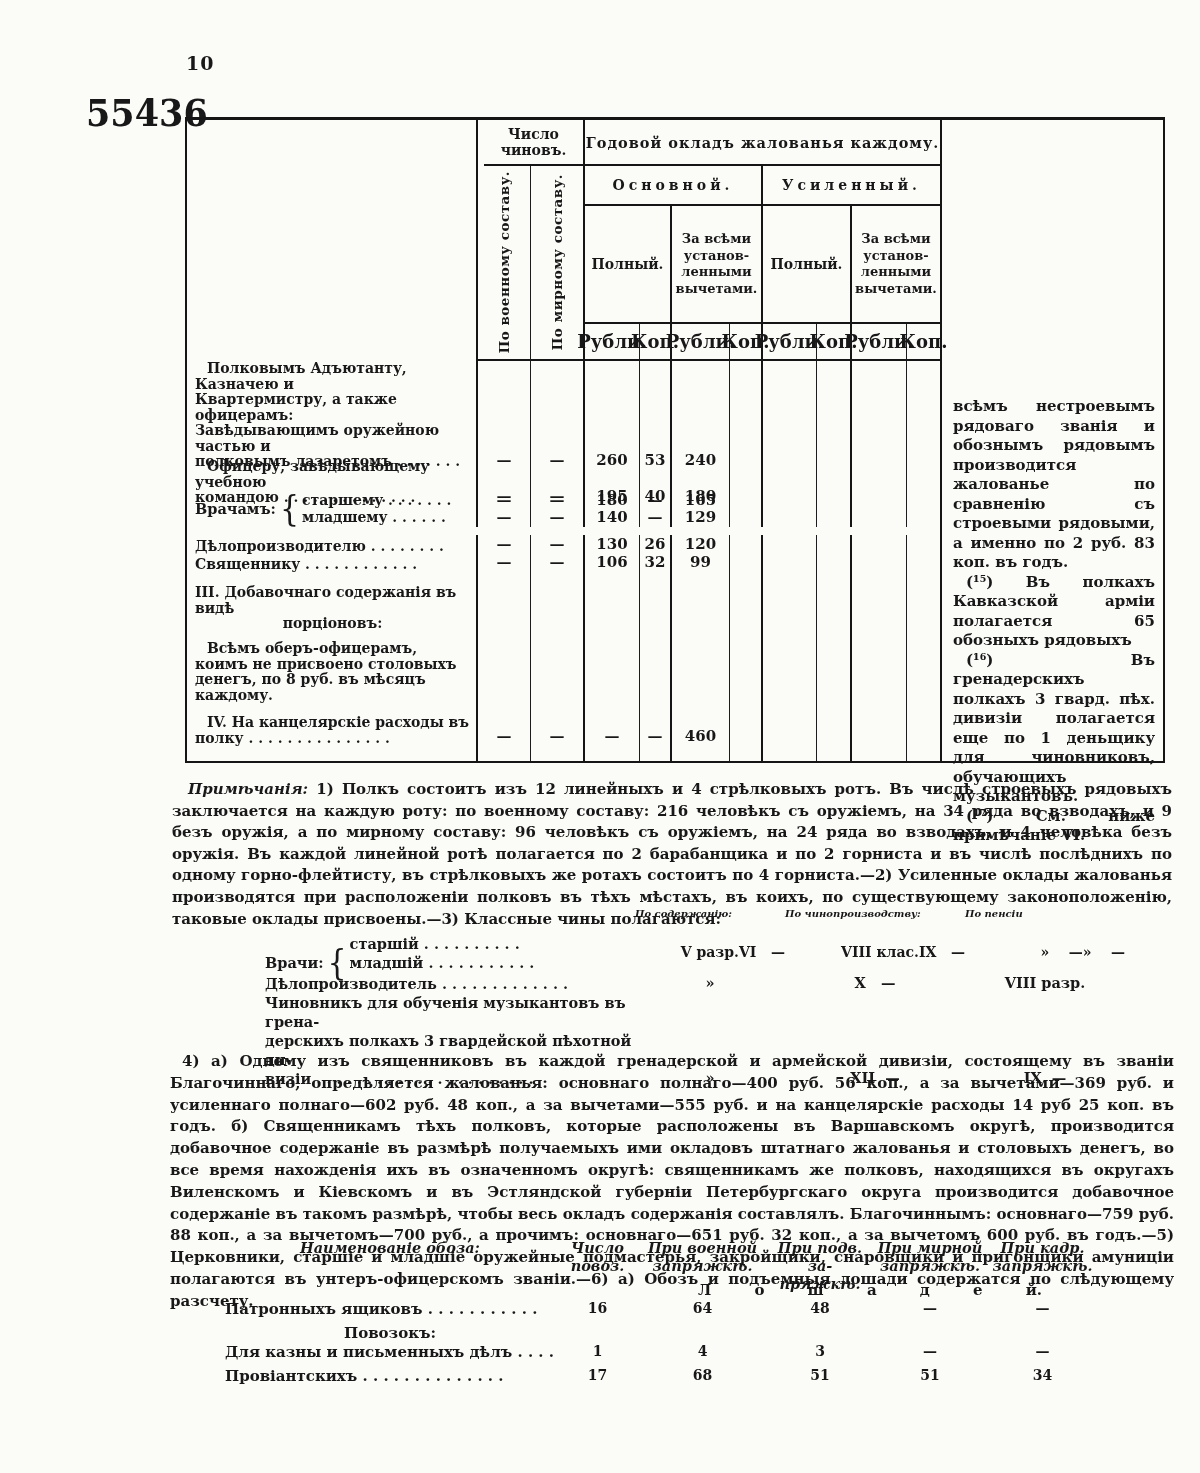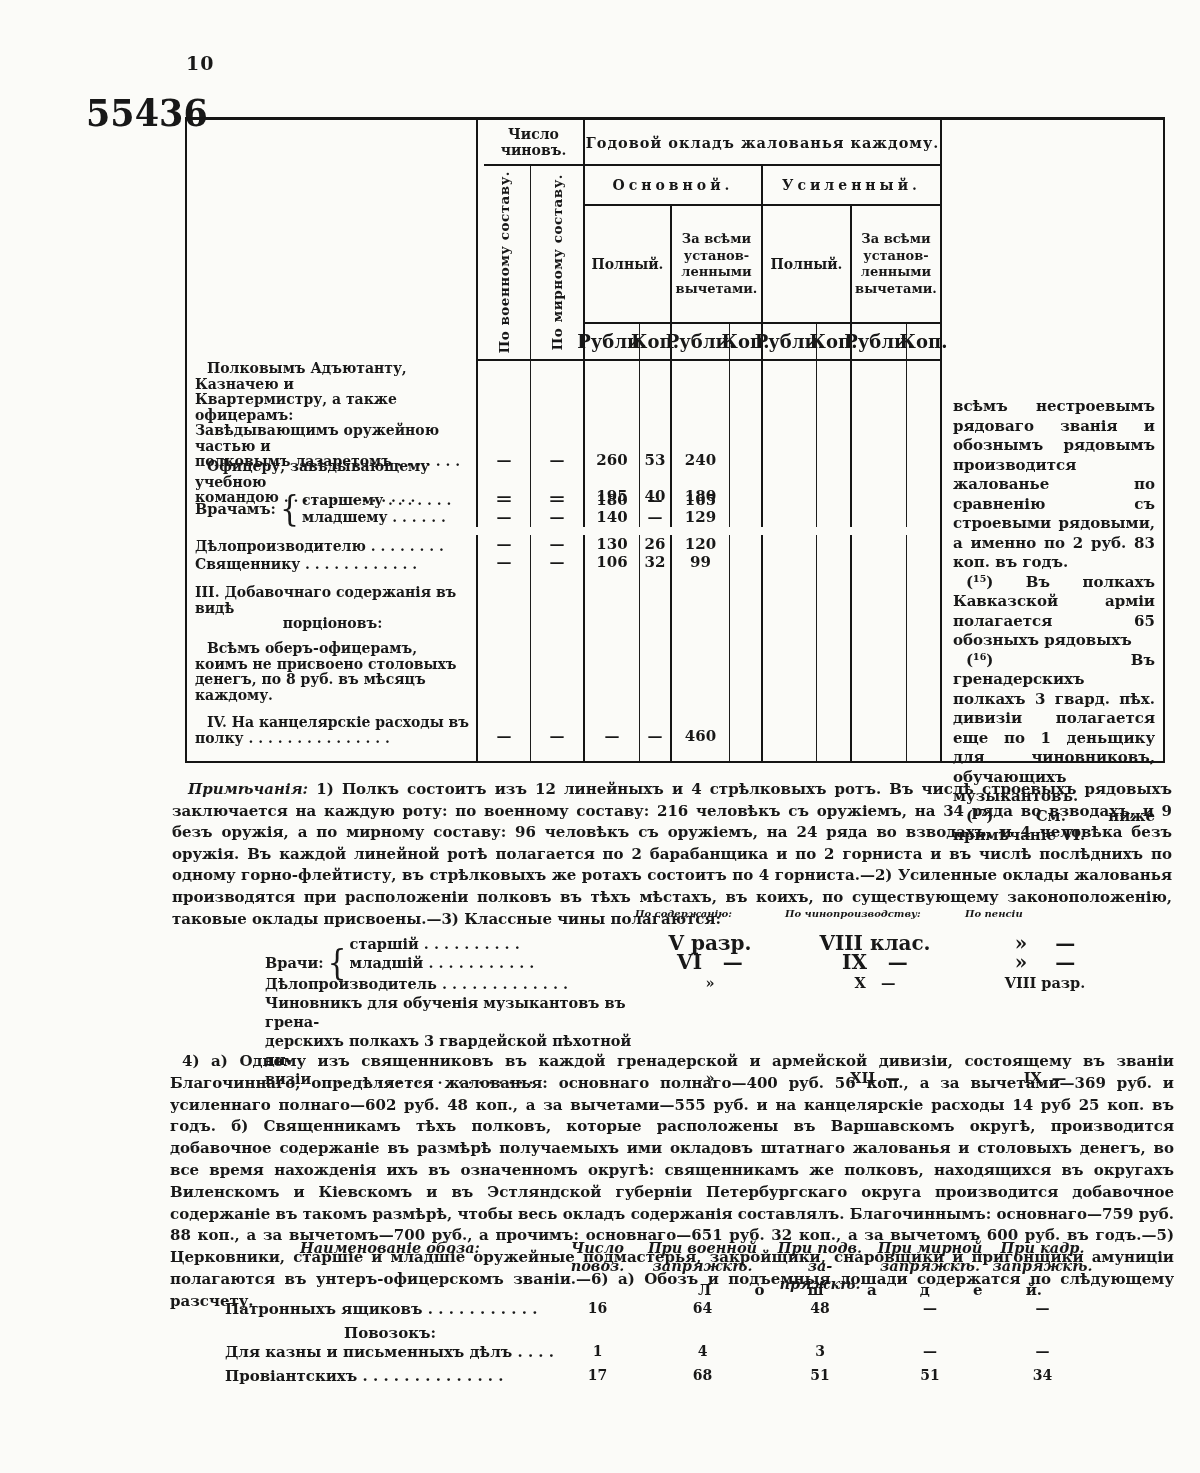--- a/index.html
+++ b/index.html
@@ -65,22 +65,22 @@
   .remarks{position:absolute;left:172px;top:779px;width:1000px;margin:0;font-size:15px;
            line-height:21.6px;text-align:justify;font-weight:bold;text-indent:16px;}
   .lead{font-style:italic;}
 
   
   .ctable{position:absolute;left:265px;top:908px;width:860px;font-weight:bold;}
   .crow{display:grid;grid-template-columns:370px 150px 180px 160px;}
   .chead{font-style:italic;font-size:10px;text-align:left;}
   .crow-head{height:24px;}
   .cv{display:flex;align-items:flex-end;justify-content:center;font-size:14.5px;white-space:pre;padding-bottom:2px;}
-  .cv2{display:flex;flex-direction:column;justify-content:flex-end;align-items:center;
-       font-size:20px;line-height:19px;white-space:pre;}
+  .cv2{display:flex;flex-direction:row;justify-content:flex-end;align-items:center;
+       font-size:14px;line-height:19px;white-space:pre;}
   .clab{font-size:14.5px;line-height:19px;display:flex;align-items:flex-end;}
   .crow-v{height:40px;} .crow-d{height:21px;} .crow-ch{height:62px;}
 
   
   .p46{position:absolute;left:170px;top:1051px;width:1004px;margin:0;font-size:15px;
        line-height:21.8px;text-align:justify;font-weight:bold;text-indent:12px;}
 
   
   .otable{position:absolute;left:225px;top:1239px;width:875px;font-weight:bold;}
   .orow{display:grid;grid-template-columns:330px 85px 125px 110px 110px 115px;}

